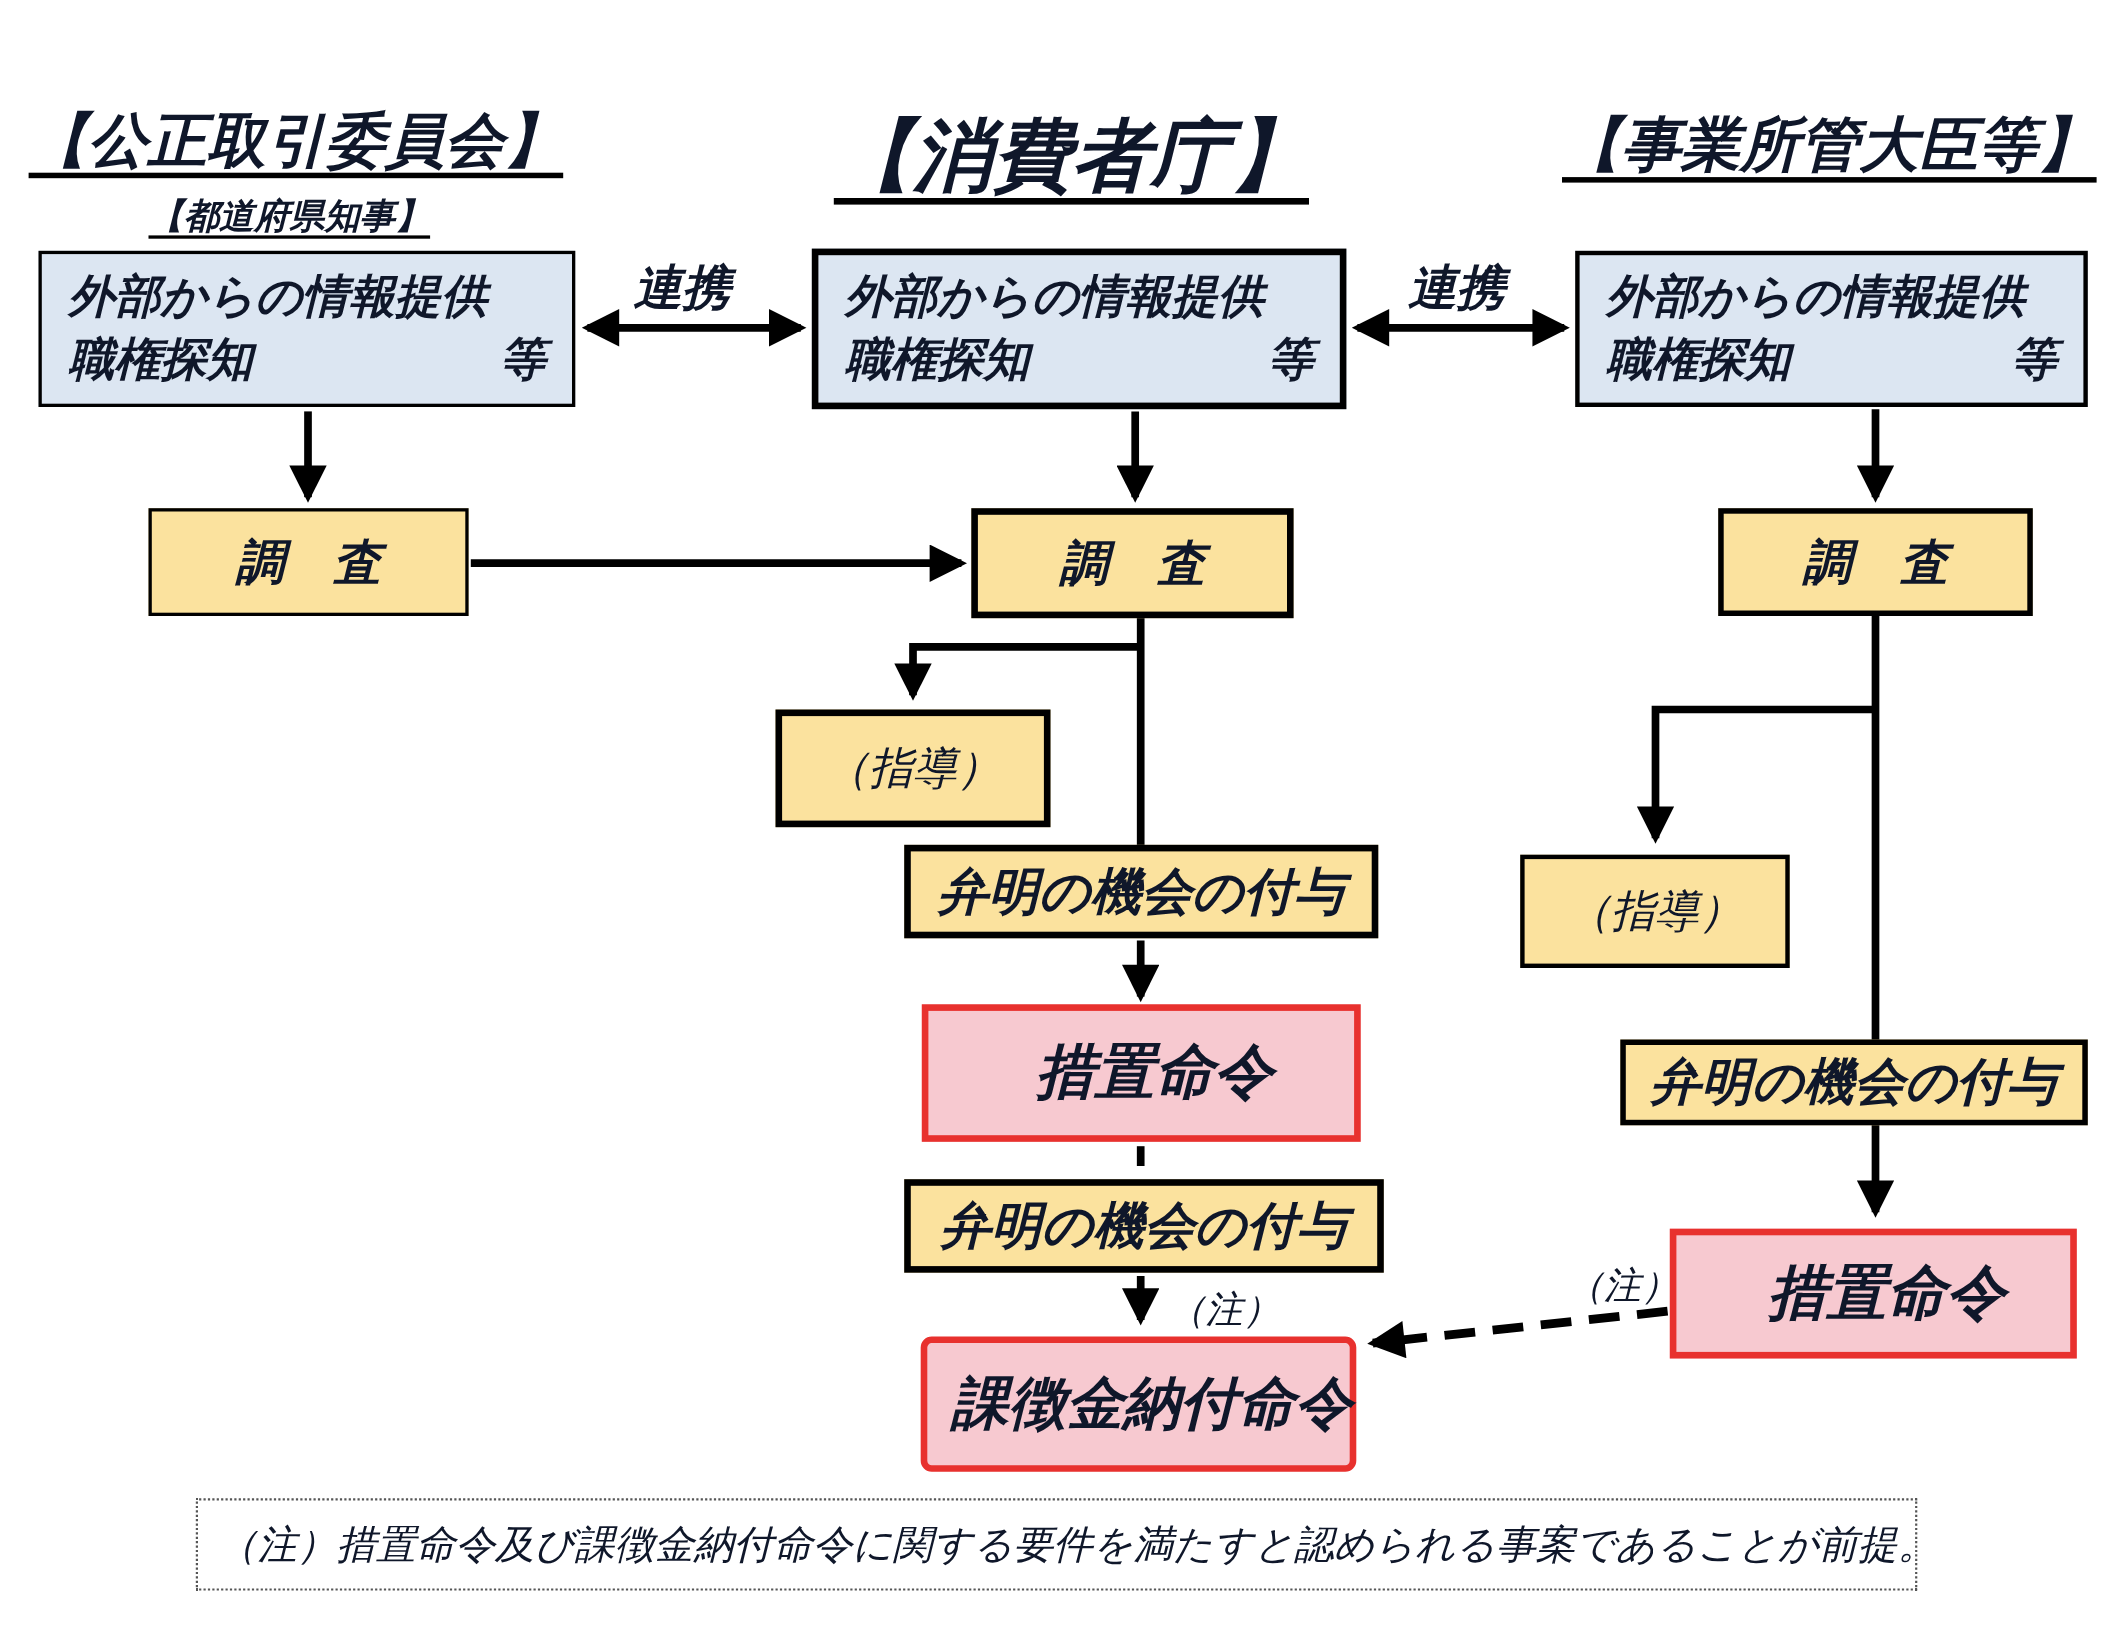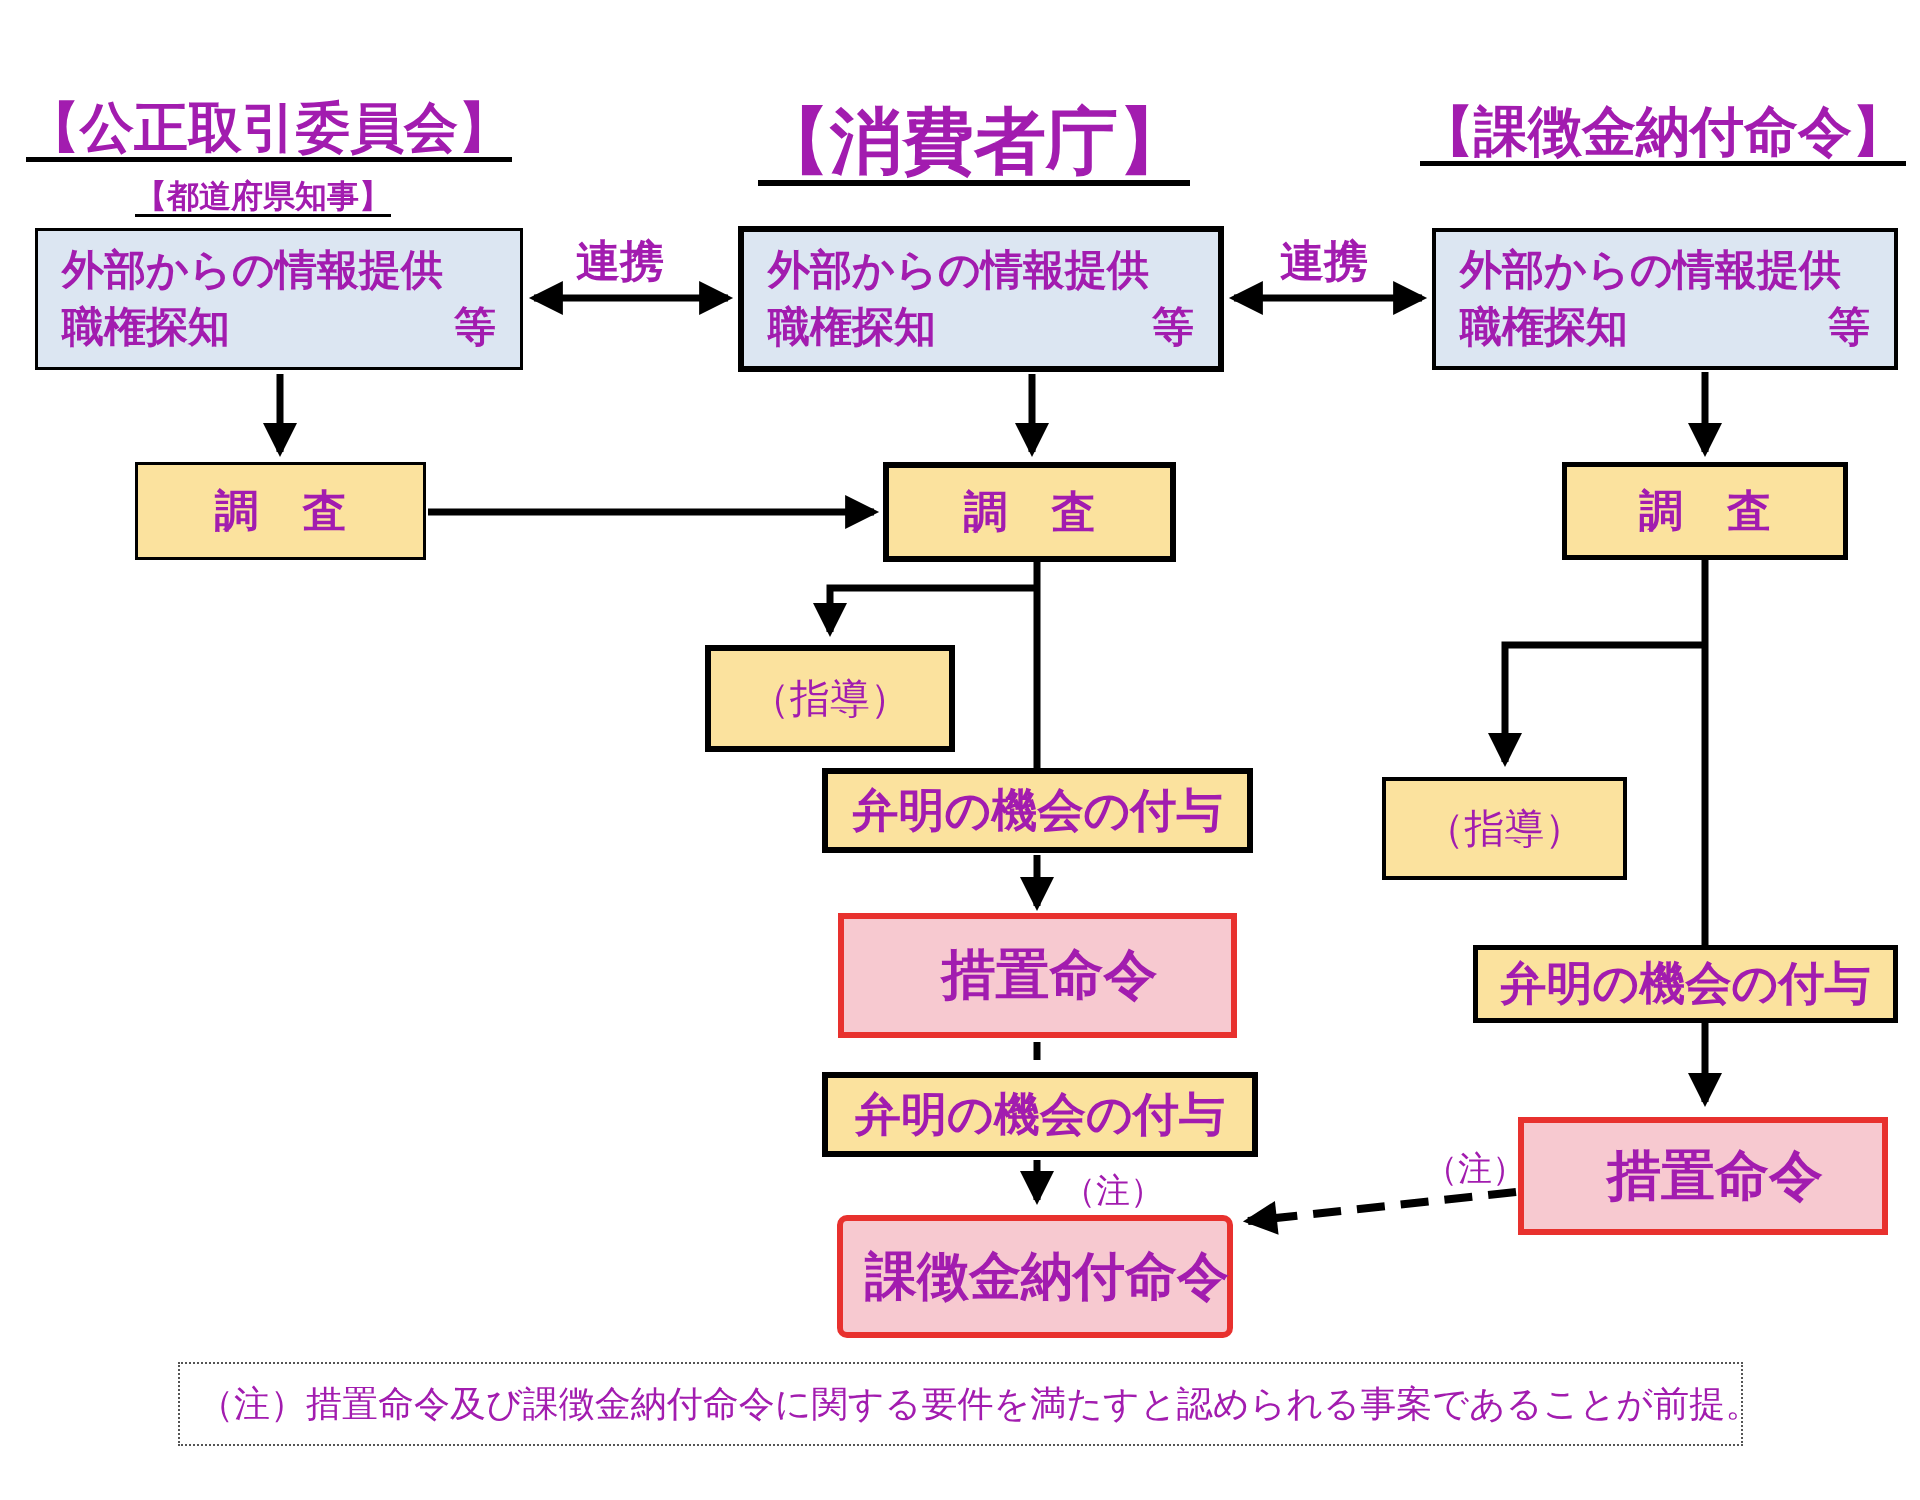--- a/index.html
+++ b/index.html
@@ -1,18 +1,18 @@
 <!DOCTYPE html>
 <html><head>
 <meta charset="utf-8">
 <style>
   html,body{margin:0;padding:0;background:#ffffff;}
   #canvas{
     position:relative;width:1920px;height:1500px;background:#ffffff;
-    font-family:"DejaVu Sans",sans-serif;color:#a21caf;overflow:hidden;
+    font-family:"DejaVu Sans",sans-serif;color:#0f172a;overflow:hidden;font-style:italic;
   }
   .abs{position:absolute;box-sizing:border-box;}
   .hdr{font-weight:bold;border-bottom:5px solid #000;line-height:1.05;white-space:nowrap;}
   .subhdr{font-weight:bold;border-bottom:3px solid #000;line-height:1.05;white-space:nowrap;}
   .box{display:flex;align-items:center;justify-content:center;text-align:right;}
   .blue{background:#dce6f2;border:3px solid #000;}
   .yellow{background:#fbe29e;border:4px solid #000;}
   .pink{background:#f7c9d0;border:6px solid #e8312e;padding-left:24px;}
   .intake{flex-direction:column;justify-content:center;align-items:stretch;
           padding:0 24px;font-size:42px;font-weight:600;line-height:1.35;text-align:left;}
@@ -49,21 +49,21 @@
 
     <line x1="1705" y1="560" x2="1705" y2="1102" stroke="#000" stroke-width="7" marker-end="url(#ah)"></line>
     <path d="M1705,645 L1505,645 L1505,762" fill="none" stroke="#000" stroke-width="7" marker-end="url(#ah)"></path>
 
     <line x1="1516" y1="1192" x2="1248" y2="1221" stroke="#000" stroke-width="8" stroke-dasharray="28 16" marker-end="url(#ah)"></line>
   </svg>
 
   <div class="abs hdr" style="left:26px;top:100px;font-size:54px;">【公正取引委員会】</div>
   <div class="abs subhdr" style="left:135px;top:180px;font-size:32px;">【都道府県知事】</div>
   <div class="abs hdr" style="left:758px;top:104px;font-size:72px;border-bottom-width:6px;">【消費者庁】</div>
-  <div class="abs hdr" style="left:1420px;top:104px;font-size:54px;">【課徴金納付命令】</div>
+  <div class="abs hdr" style="left:1420px;top:104px;font-size:54px;">【事業所管大臣等】</div>
 
   <div class="abs lbl" style="left:576px;top:232px;font-size:44px;">連携</div>
   <div class="abs lbl" style="left:1280px;top:232px;font-size:44px;">連携</div>
 
   <div class="abs box blue intake" style="left:35px;top:228px;width:488px;height:142px;">
     <span>外部からの情報提供</span>
     <span class="l2">
       <span>職権探知</span>
       <span>等</span>
     </span>

